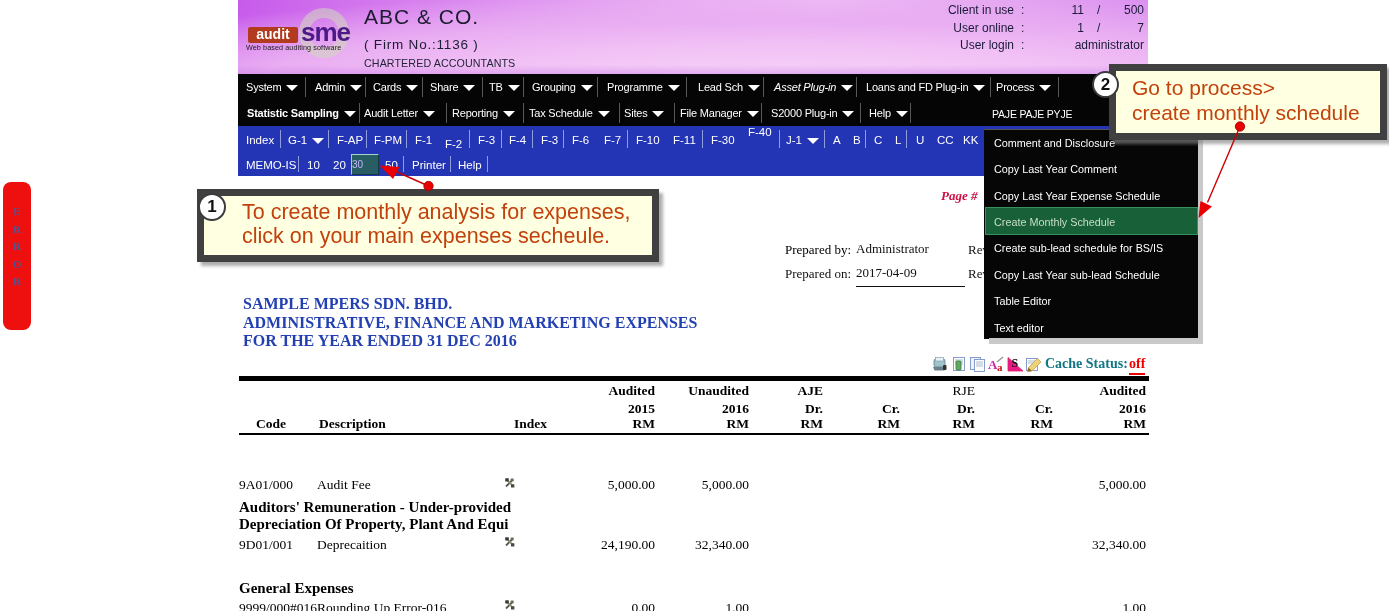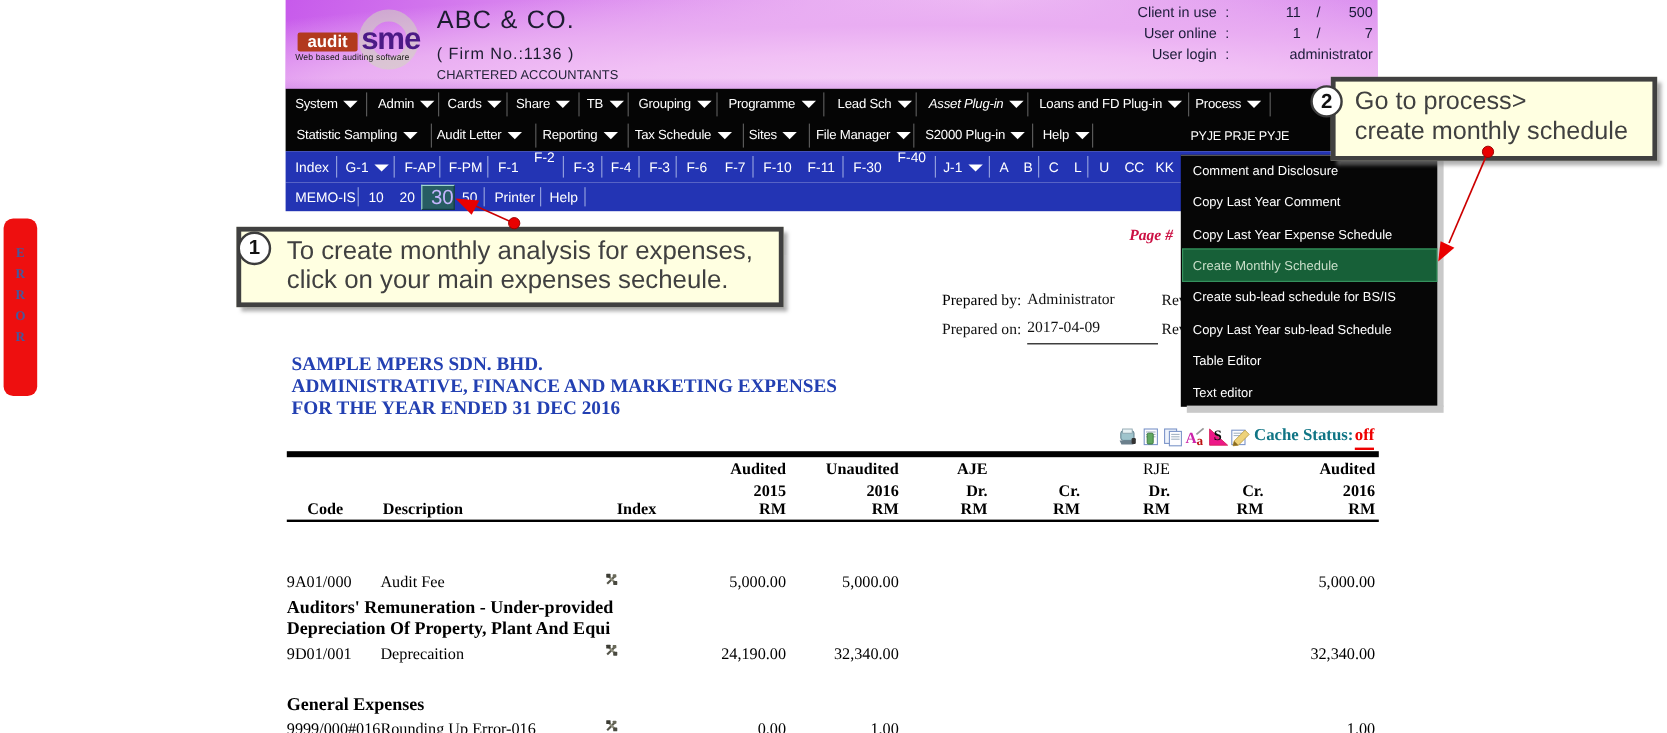--- a/index.html
+++ b/index.html
@@ -31,22 +31,22 @@
   .bi{position:absolute;color:#fff;font-size:11.5px;line-height:12px;white-space:nowrap;}
   .tri{display:inline-block;width:0;height:0;border-left:6.5px solid transparent;
        border-right:6.5px solid transparent;border-top:6px solid #fff;vertical-align:0px;margin-left:2px;}
   .msep{position:absolute;width:1px;background:#585858;top:3px;bottom:3px;}
   .bsep{position:absolute;width:1px;background:#8f9cdd;top:4px;bottom:4px;}
   
   #error{left:3px;top:182px;width:28px;height:148px;background:#ee0f0f;border-radius:8px;
      color:#46589c;font-family:"Liberation Serif",serif;font-weight:bold;font-size:11px;
      text-align:center;padding-top:21px;box-sizing:border-box;line-height:17.6px;}
   
-  .callout{position:absolute;background:#ffffe1;border:4px solid #404040;
-     box-shadow:4px 4px 3px rgba(130,130,130,0.65);color:#404040;}
+  .callout{position:absolute;background:#ffffe1;border:7px solid #404040;
+     box-shadow:4px 4px 3px rgba(130,130,130,0.65);color:#c2410c;}
   .ccirc{position:absolute;background:#fff;border:2px solid #3c3c3c;border-radius:50%;
      text-align:center;font-weight:bold;color:#111;}
   
   #dmenu{left:984px;top:129px;width:214px;height:209px;background:#060606;
      border-top:1px solid #555;}
   .dmi{position:absolute;left:10px;color:#fff;font-size:10.8px;white-space:nowrap;}
   #dgreen{position:absolute;left:1px;top:77px;width:211px;height:26px;
      background:#176038;border:1px solid #35915d;}
   
   .ser{font-family:"Liberation Serif",serif;}
@@ -99,50 +99,50 @@
   <div class="msep" style="left:525px;"></div>
   <div class="mi" style="left:536px;top:7px;font-style:italic;">Asset Plug-in <span class="tri"></span></div>
   <div class="msep" style="left:618px;"></div>
   <div class="mi" style="left:628px;top:7px;">Loans and FD Plug-in <span class="tri"></span></div>
   <div class="msep" style="left:752px;"></div>
   <div class="mi" style="left:758px;top:7px;">Process <span class="tri"></span></div>
   <div class="msep" style="left:820px;"></div>
 </div>
 
 <div class="abs" id="mrow2">
-  <div class="mi" style="left:9px;top:7px;">Statistic Sampling <span class="tri"></span></div>
+  <div class="mi" style="left:9px;top:7px;font-weight:bold;">Statistic Sampling <span class="tri"></span></div>
   <div class="msep" style="left:121px;"></div>
   <div class="mi" style="left:126px;top:7px;">Audit Letter <span class="tri"></span></div>
   <div class="msep" style="left:208px;"></div>
   <div class="mi" style="left:214px;top:7px;">Reporting <span class="tri"></span></div>
   <div class="msep" style="left:285px;"></div>
   <div class="mi" style="left:291px;top:7px;">Tax Schedule <span class="tri"></span></div>
   <div class="msep" style="left:381px;"></div>
   <div class="mi" style="left:386px;top:7px;">Sites <span class="tri"></span></div>
   <div class="msep" style="left:436px;"></div>
   <div class="mi" style="left:442px;top:7px;">File Manager <span class="tri"></span></div>
   <div class="msep" style="left:523px;"></div>
   <div class="mi" style="left:533px;top:7px;">S2000 Plug-in <span class="tri"></span></div>
   <div class="msep" style="left:622px;"></div>
   <div class="mi" style="left:631px;top:7px;">Help <span class="tri"></span></div>
   <div class="msep" style="left:672px;"></div>
-  <div class="mi" style="left:754px;top:8px;font-size:10.5px;">PYJE PRJE PYJE</div>
+  <div class="mi" style="left:754px;top:8px;font-size:10.5px;">PAJE PAJE PYJE</div>
 </div>
 
 <div class="abs" id="brow1">
   <div class="bi" style="left:8px;top:8px;">Index</div>
   <div class="bsep" style="left:42px;"></div>
   <div class="bi" style="left:50px;top:8px;">G-1 <span class="tri" style="border-top-color:#fff;"></span></div>
   <div class="bsep" style="left:90px;"></div>
   <div class="bi" style="left:99px;top:8px;">F-AP</div>
   <div class="bsep" style="left:128px;"></div>
   <div class="bi" style="left:136px;top:8px;">F-PM</div>
   <div class="bsep" style="left:168px;"></div>
   <div class="bi" style="left:177px;top:8px;">F-1</div>
-  <div class="bi" style="left:207px;top:0;">F-2</div>
+  <div class="bi" style="left:207px;top:12px;">F-2</div>
   <div class="bsep" style="left:231px;"></div>
   <div class="bi" style="left:240px;top:8px;">F-3</div>
   <div class="bsep" style="left:263px;"></div>
   <div class="bi" style="left:271px;top:8px;">F-4</div>
   <div class="bsep" style="left:294px;"></div>
   <div class="bi" style="left:303px;top:8px;">F-3</div>
   <div class="bsep" style="left:325px;"></div>
   <div class="bi" style="left:334px;top:8px;">F-6</div>
   <div class="bi" style="left:366px;top:8px;">F-7</div>
   <div class="bsep" style="left:389px;"></div>
@@ -165,21 +165,21 @@
   <div class="bi" style="left:725px;top:8px;">KK</div>
 </div>
 
 <div class="abs" id="brow2">
   <div class="bi" style="left:8px;top:7px;">MEMO-IS</div>
   <div class="bsep" style="left:60px;"></div>
   <div class="bi" style="left:69px;top:7px;">10</div>
   <div class="bi" style="left:95px;top:7px;">20</div>
   <div style="position:absolute;left:113px;top:2px;width:26px;height:19px;background:#275d63;
        border-top:1.5px solid #9fd4cf;border-left:1.5px solid #9fd4cf;border-right:1.5px solid #123a44;border-bottom:1.5px solid #123a44;
-       color:#c4b5fd;font-size:17px;text-align:right;line-height:19px;">30</div>
+       color:#c4b5fd;font-size:10px;text-align:left;line-height:19px;">30</div>
   <div class="bi" style="left:147px;top:7px;">50</div>
   <div class="bsep" style="left:165px;"></div>
   <div class="bi" style="left:174px;top:7px;">Printer</div>
   <div class="bsep" style="left:212px;"></div>
   <div class="bi" style="left:220px;top:7px;">Help</div>
   <div class="bsep" style="left:249px;"></div>
 </div>
 
 <div class="abs" id="error">E<br>R<br>R<br>O<br>R</div>
 

